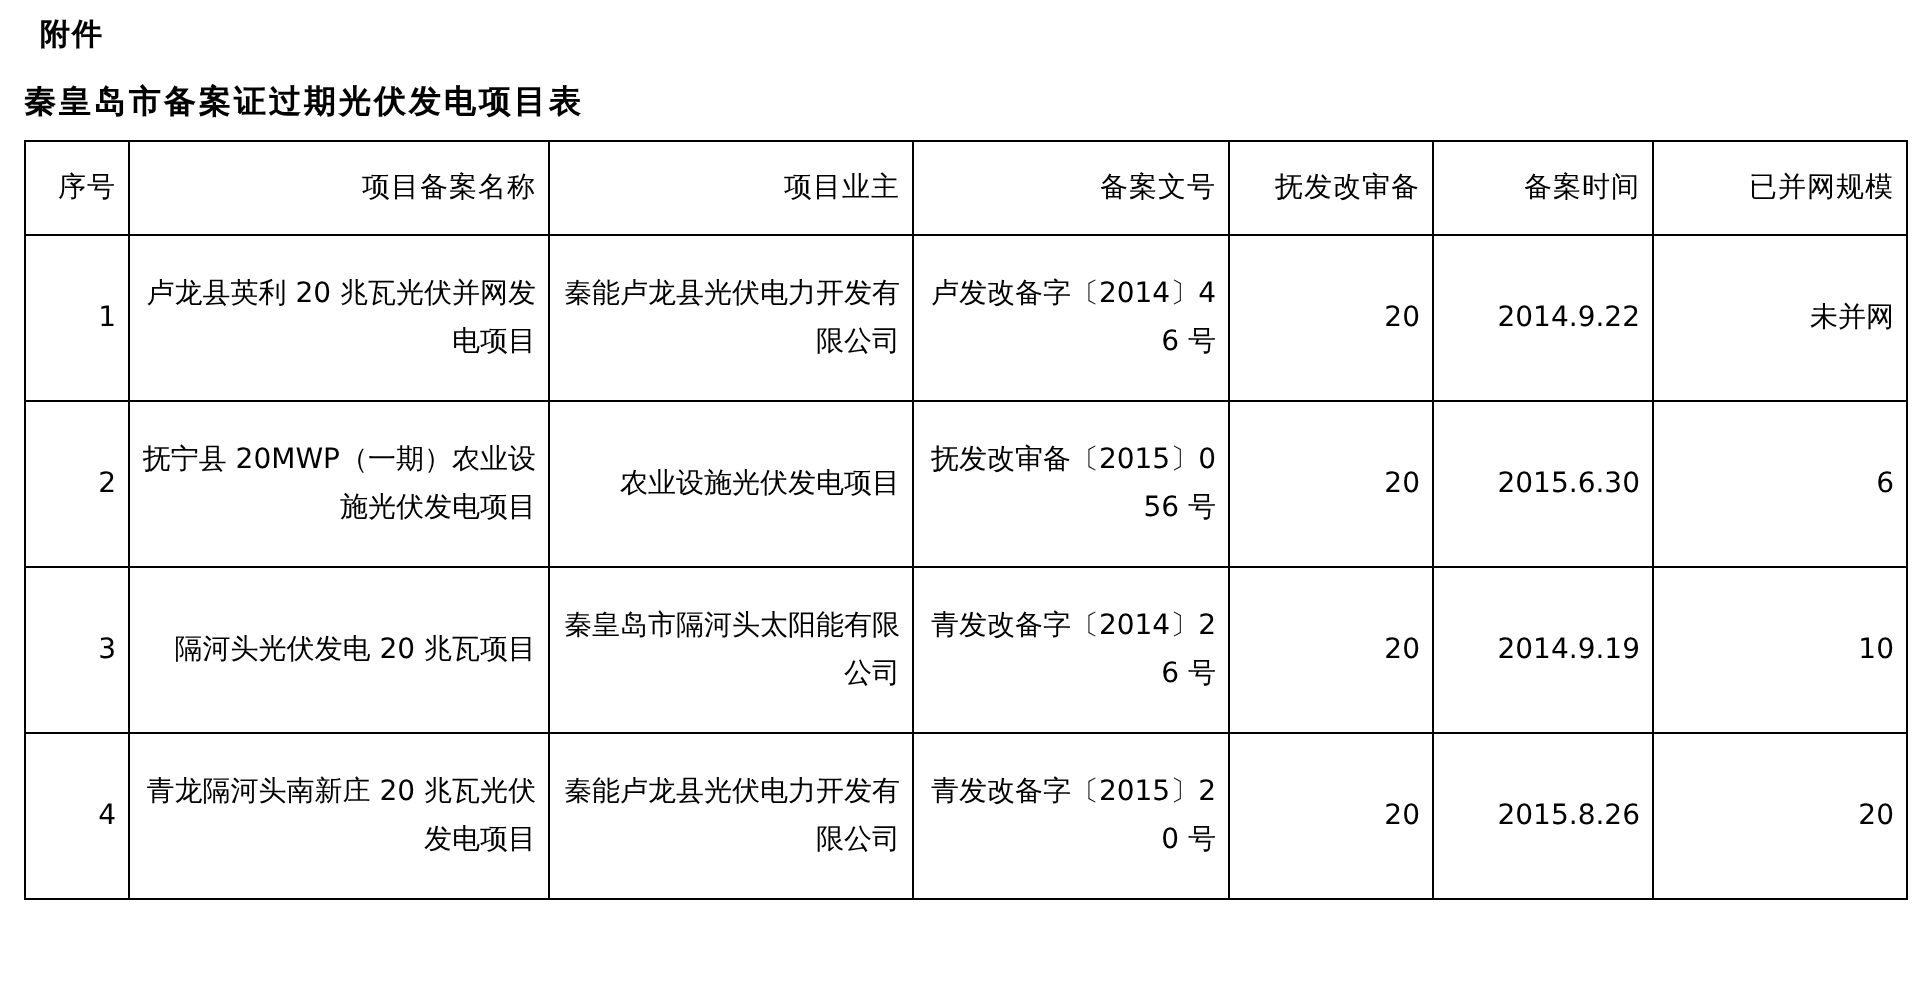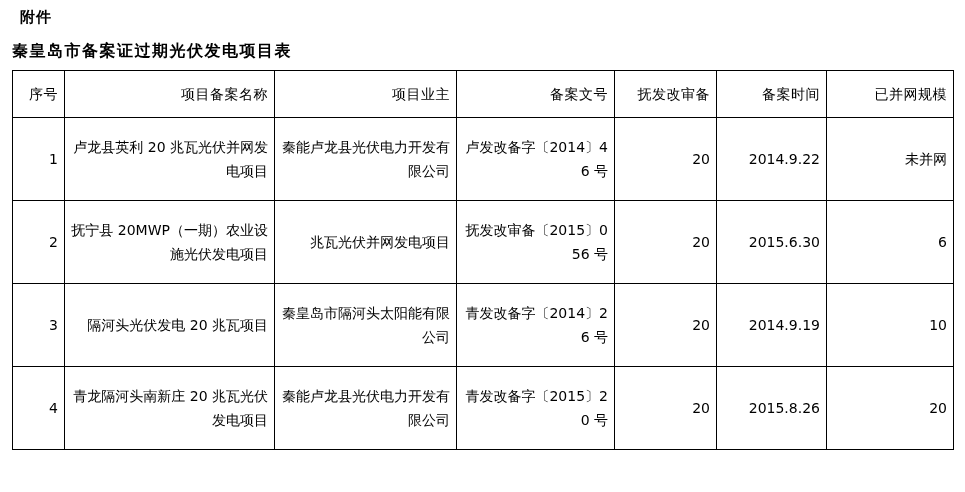--- a/index.html
+++ b/index.html
@@ -111,21 +111,21 @@
         <td>卢龙县英利 20 兆瓦光伏并网发电项目</td>
         <td>秦能卢龙县光伏电力开发有限公司</td>
         <td>卢发改备字〔2014〕46 号</td>
         <td>20</td>
         <td>2014.9.22</td>
         <td>未并网</td>
       </tr>
       <tr>
         <td>2</td>
         <td>抚宁县 20MWP（一期）农业设施光伏发电项目</td>
-        <td>兆瓦光伏并网发电项目</td>
+        <td>农业设施光伏发电项目</td>
         <td>抚发改审备〔2015〕056 号</td>
         <td>20</td>
         <td>2015.6.30</td>
         <td>6</td>
       </tr>
       <tr>
         <td>3</td>
         <td>隔河头光伏发电 20 兆瓦项目</td>
         <td>秦皇岛市隔河头太阳能有限公司</td>
         <td>青发改备字〔2014〕26 号</td>

